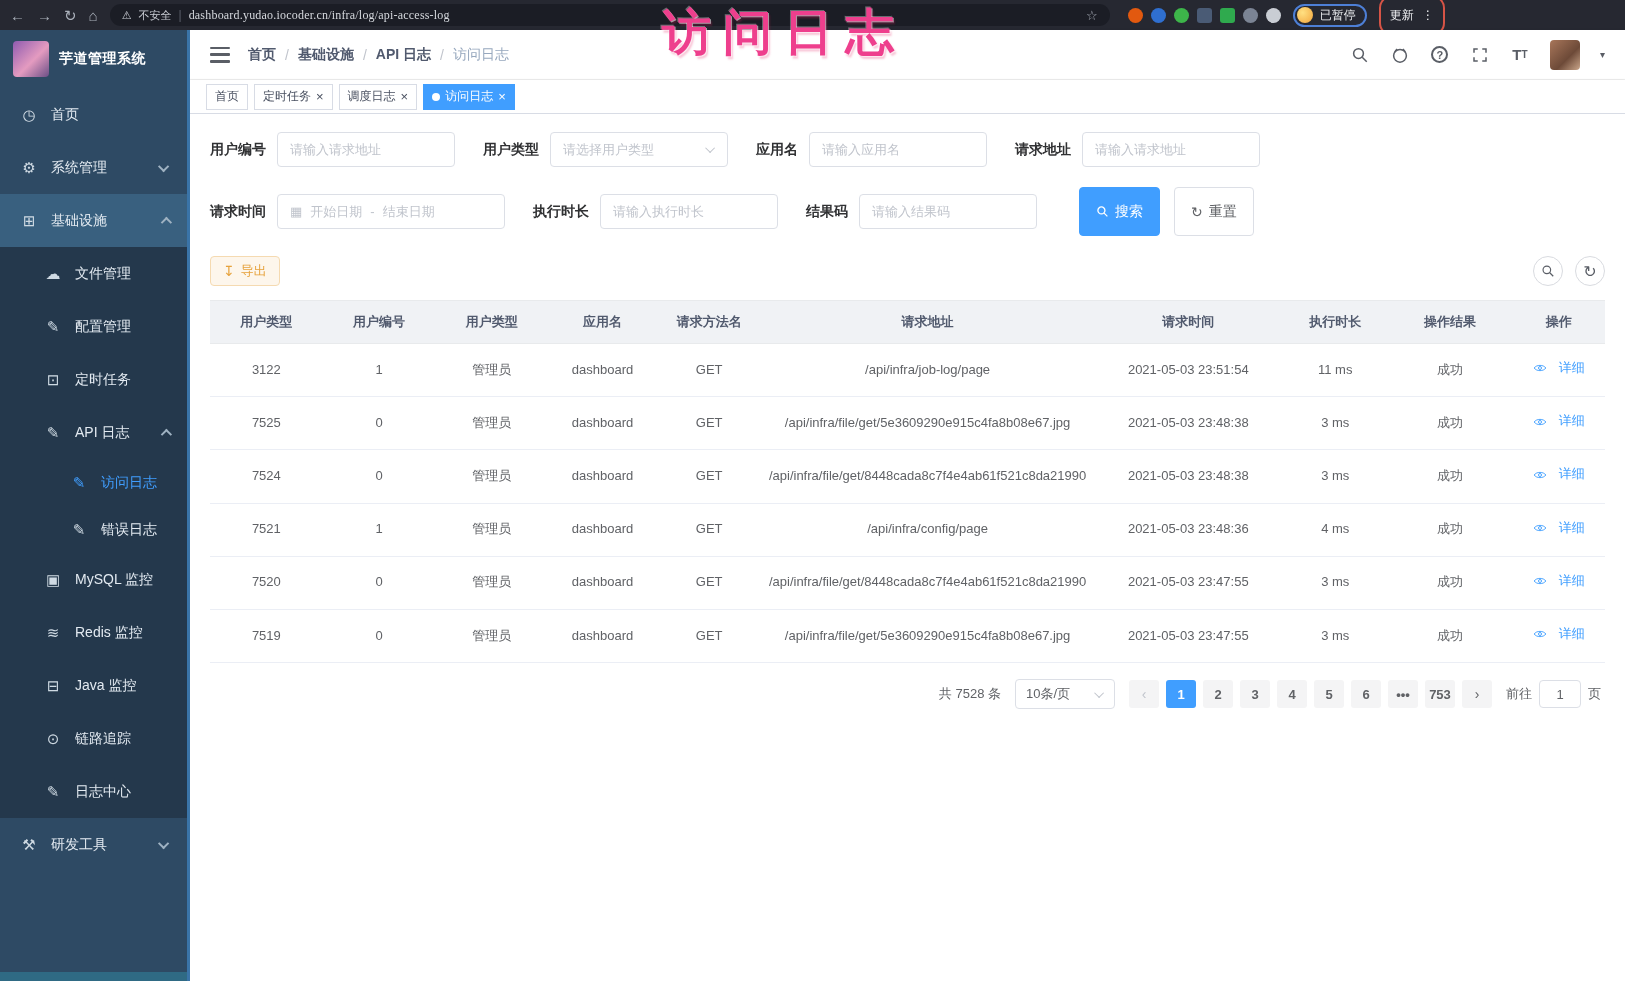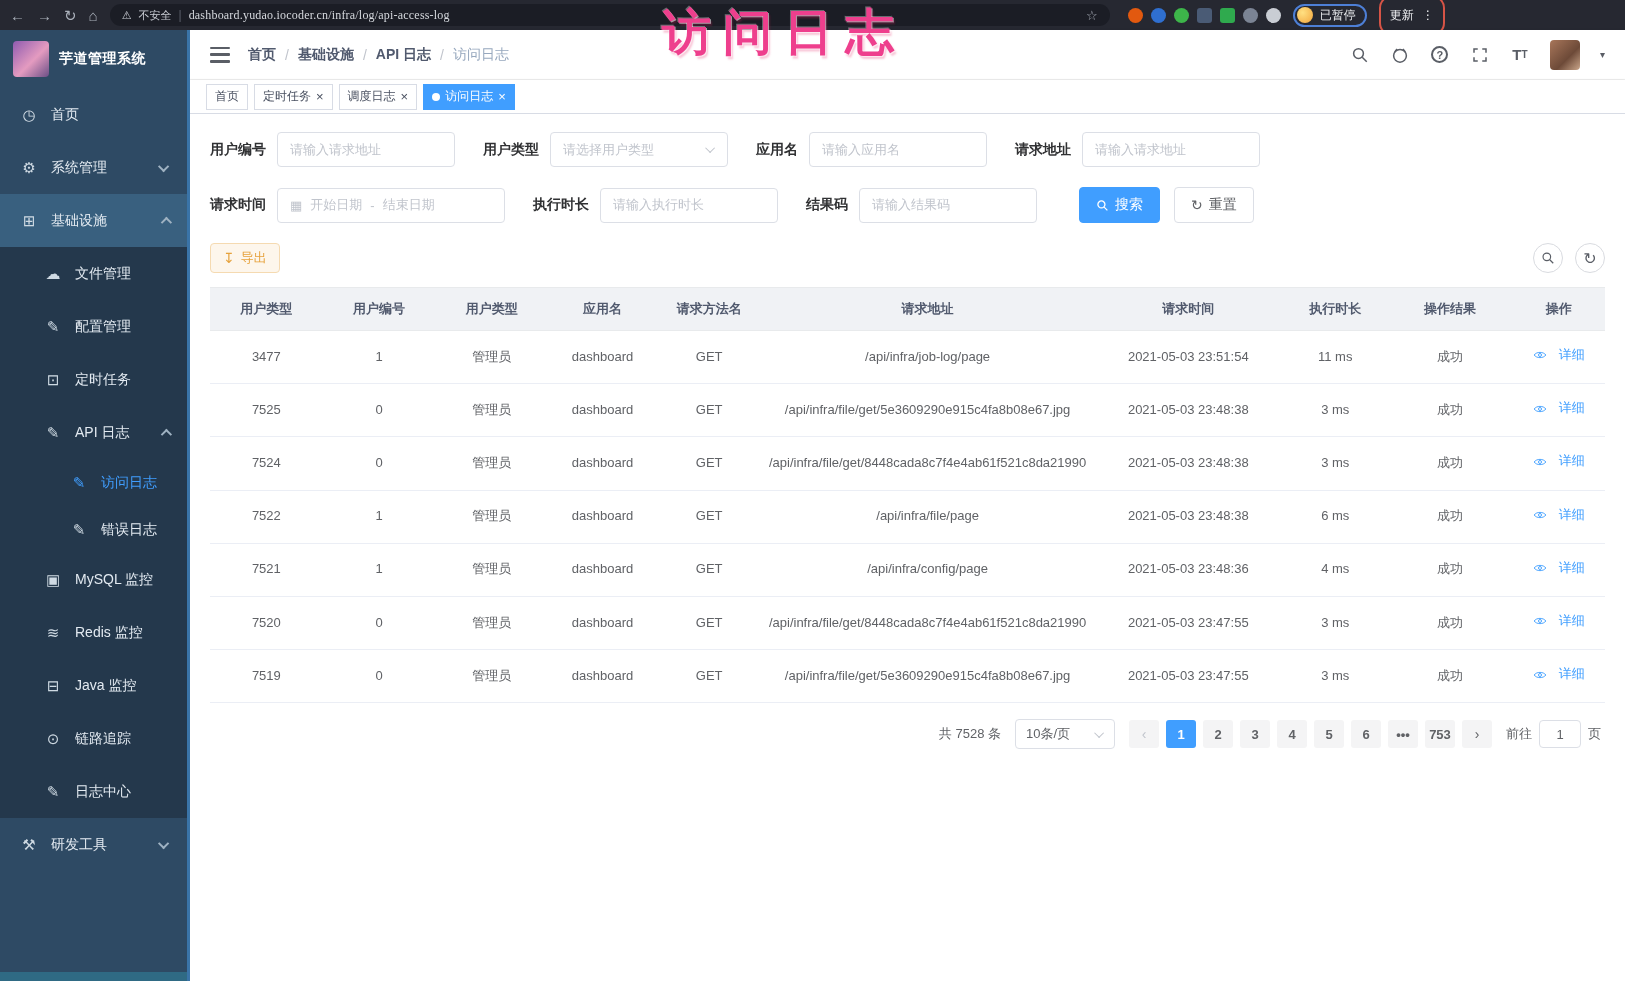--- a/index.html
+++ b/index.html
@@ -71,21 +71,21 @@
   .content { flex:1; padding:18px 20px 0; background:#fff; position:relative; }
   .f-row { display:flex; align-items:center; margin-bottom:20px; }
   .f-item { display:flex; align-items:center; margin-right:28px; }
   .f-label { font-size:14px; color:#303133; font-weight:700; margin-right:11px; white-space:nowrap; }
   .inputbox { width:178px; height:35px; border:1px solid #dcdfe6; border-radius:4px; display:flex; align-items:center; padding:0 12px; font-size:13px; color:#c0c4cc; background:#fff; cursor:text; }
   .inputbox.select { cursor:pointer; }
   .sel-arrow { margin-left:auto; width:7px; height:7px; border-left:1.5px solid #c0c4cc; border-bottom:1.5px solid #c0c4cc; transform:rotate(-45deg) translateY(-2px); }
   .inputbox.daterange { width:228px; gap:8px; }
   .cal-ic { color:#c0c4cc; font-size:13px; }
   .dr-sep { color:#c0c4cc; }
-  .btn { display:inline-flex; align-items:center; gap:6px; height:36px; padding:0 16px; border-radius:4px; font-size:14px; cursor:pointer; border:1px solid transparent; }
+  .btn { display:inline-flex; align-items:center; gap:6px; height:49px; padding:0 16px; border-radius:4px; font-size:14px; cursor:pointer; border:1px solid transparent; }
   .btn-primary { background:#409eff; border-color:#409eff; color:#fff; margin-left:14px; }
   .btn-plain { background:#fff; border-color:#dcdfe6; color:#606266; margin-left:14px; }
   .btn svg { width:13px; height:13px; }
   .refresh-g { font-size:14px; line-height:1; }
 
   .toolbar { display:flex; align-items:flex-end; justify-content:space-between; margin-bottom:14px; }
   .btn-export { display:inline-flex; align-items:center; gap:6px; height:30px; padding:0 12px; border-radius:4px; font-size:13px; background:#fdf6ec; border:1px solid #f5dab1; color:#e6a23c; cursor:pointer; }
   .dl-glyph { font-size:14px; line-height:1; }
   .circle-btns { display:flex; gap:12px; }
   .circle-btn { width:30px; height:30px; border-radius:50%; border:1px solid #d9dbe0; display:flex; align-items:center; justify-content:center; color:#5a5e66; cursor:pointer; background:#fff; }
@@ -384,21 +384,21 @@
               <th>请求方法名</th>
               <th>请求地址</th>
               <th>请求时间</th>
               <th>执行时长</th>
               <th>操作结果</th>
               <th>操作</th>
             </tr>
           </thead>
         <tbody id="table-body">
             <tr>
-              <td>3477</td>
+              <td>3122</td>
               <td>1</td>
               <td>管理员</td>
               <td>dashboard</td>
               <td>GET</td>
               <td class="url">/api/infra/job-log/page</td>
               <td>2021-05-03 23:51:54</td>
               <td>11 ms</td>
               <td>成功</td>
               <td><span class="detail-link">
                   <svg viewBox="0 0 24 24">
@@ -438,38 +438,20 @@
               <td>成功</td>
               <td><span class="detail-link">
                   <svg viewBox="0 0 24 24">
                     <path d="M2 12 C6 6 18 6 22 12 C18 18 6 18 2 12 Z"></path>
                     <circle cx="12" cy="12" r="2.6"></circle>
                   </svg>
                   <span>详细</span>
                 </span></td>
             </tr>
             <tr>
-              <td>7522</td>
-              <td>1</td>
-              <td>管理员</td>
-              <td>dashboard</td>
-              <td>GET</td>
-              <td class="url">/api/infra/file/page</td>
-              <td>2021-05-03 23:48:38</td>
-              <td>6 ms</td>
-              <td>成功</td>
-              <td><span class="detail-link">
-                  <svg viewBox="0 0 24 24">
-                    <path d="M2 12 C6 6 18 6 22 12 C18 18 6 18 2 12 Z"></path>
-                    <circle cx="12" cy="12" r="2.6"></circle>
-                  </svg>
-                  <span>详细</span>
-                </span></td>
-            </tr>
-            <tr>
               <td>7521</td>
               <td>1</td>
               <td>管理员</td>
               <td>dashboard</td>
               <td>GET</td>
               <td class="url">/api/infra/config/page</td>
               <td>2021-05-03 23:48:36</td>
               <td>4 ms</td>
               <td>成功</td>
               <td><span class="detail-link">

